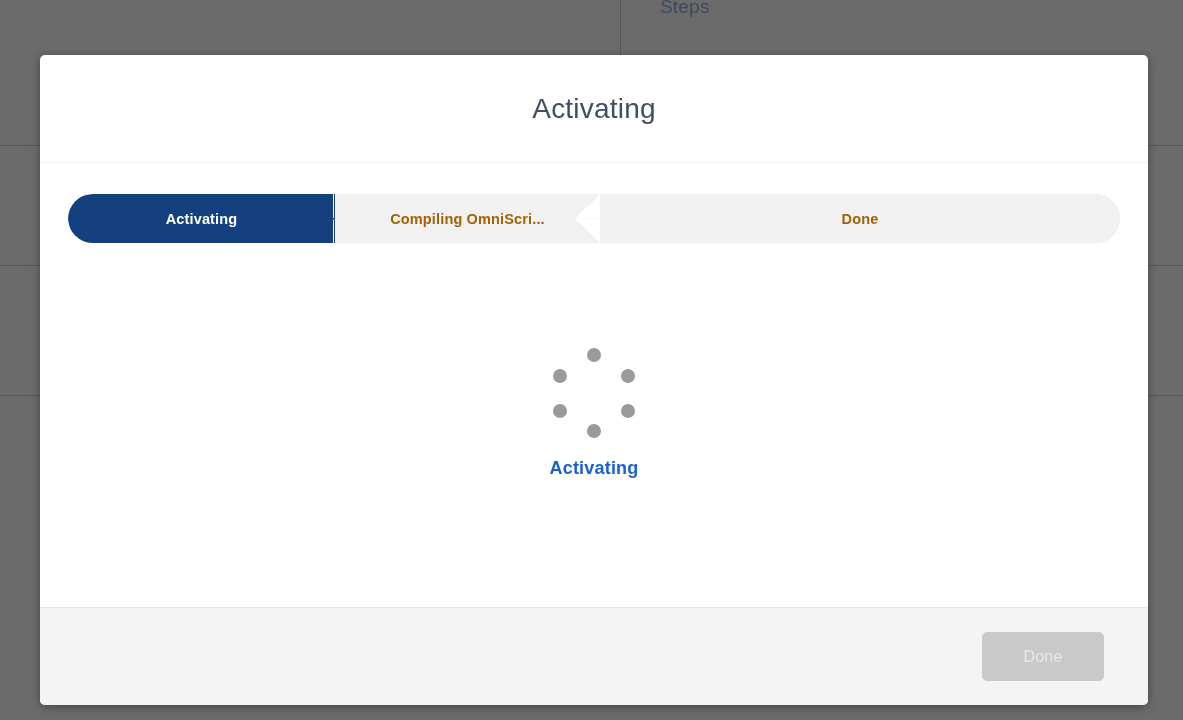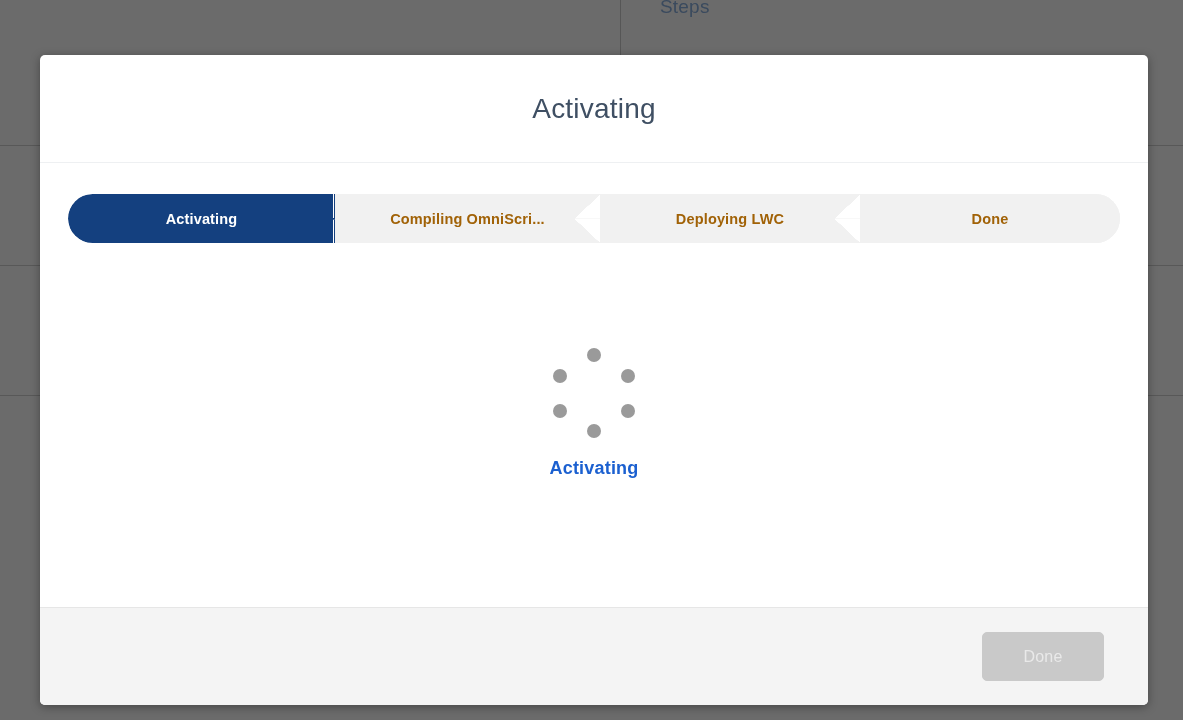--- a/index.html
+++ b/index.html
@@ -236,23 +236,20 @@
 
   <div class="modal-body">
 
     <div class="path-wrap">
       <div class="path">
         <div class="path-item active" style="flex:0 0 267px">
           <span class="lbl">Activating</span>
         </div>
         <div class="path-item" style="flex:0 0 265px">
           <span class="lbl">Compiling OmniScri...</span>
-        </div>
-        <div class="path-item" style="flex:0 0 260px">
-          <span class="lbl">Deploying LWC</span>
         </div>
         <div class="path-item last" style="flex:1 1 auto">
           <span class="lbl">Done</span>
         </div>
       </div>
     </div>
 
     <div class="spinner-area">
       <div class="spinner">
         <i class="d1"></i>

